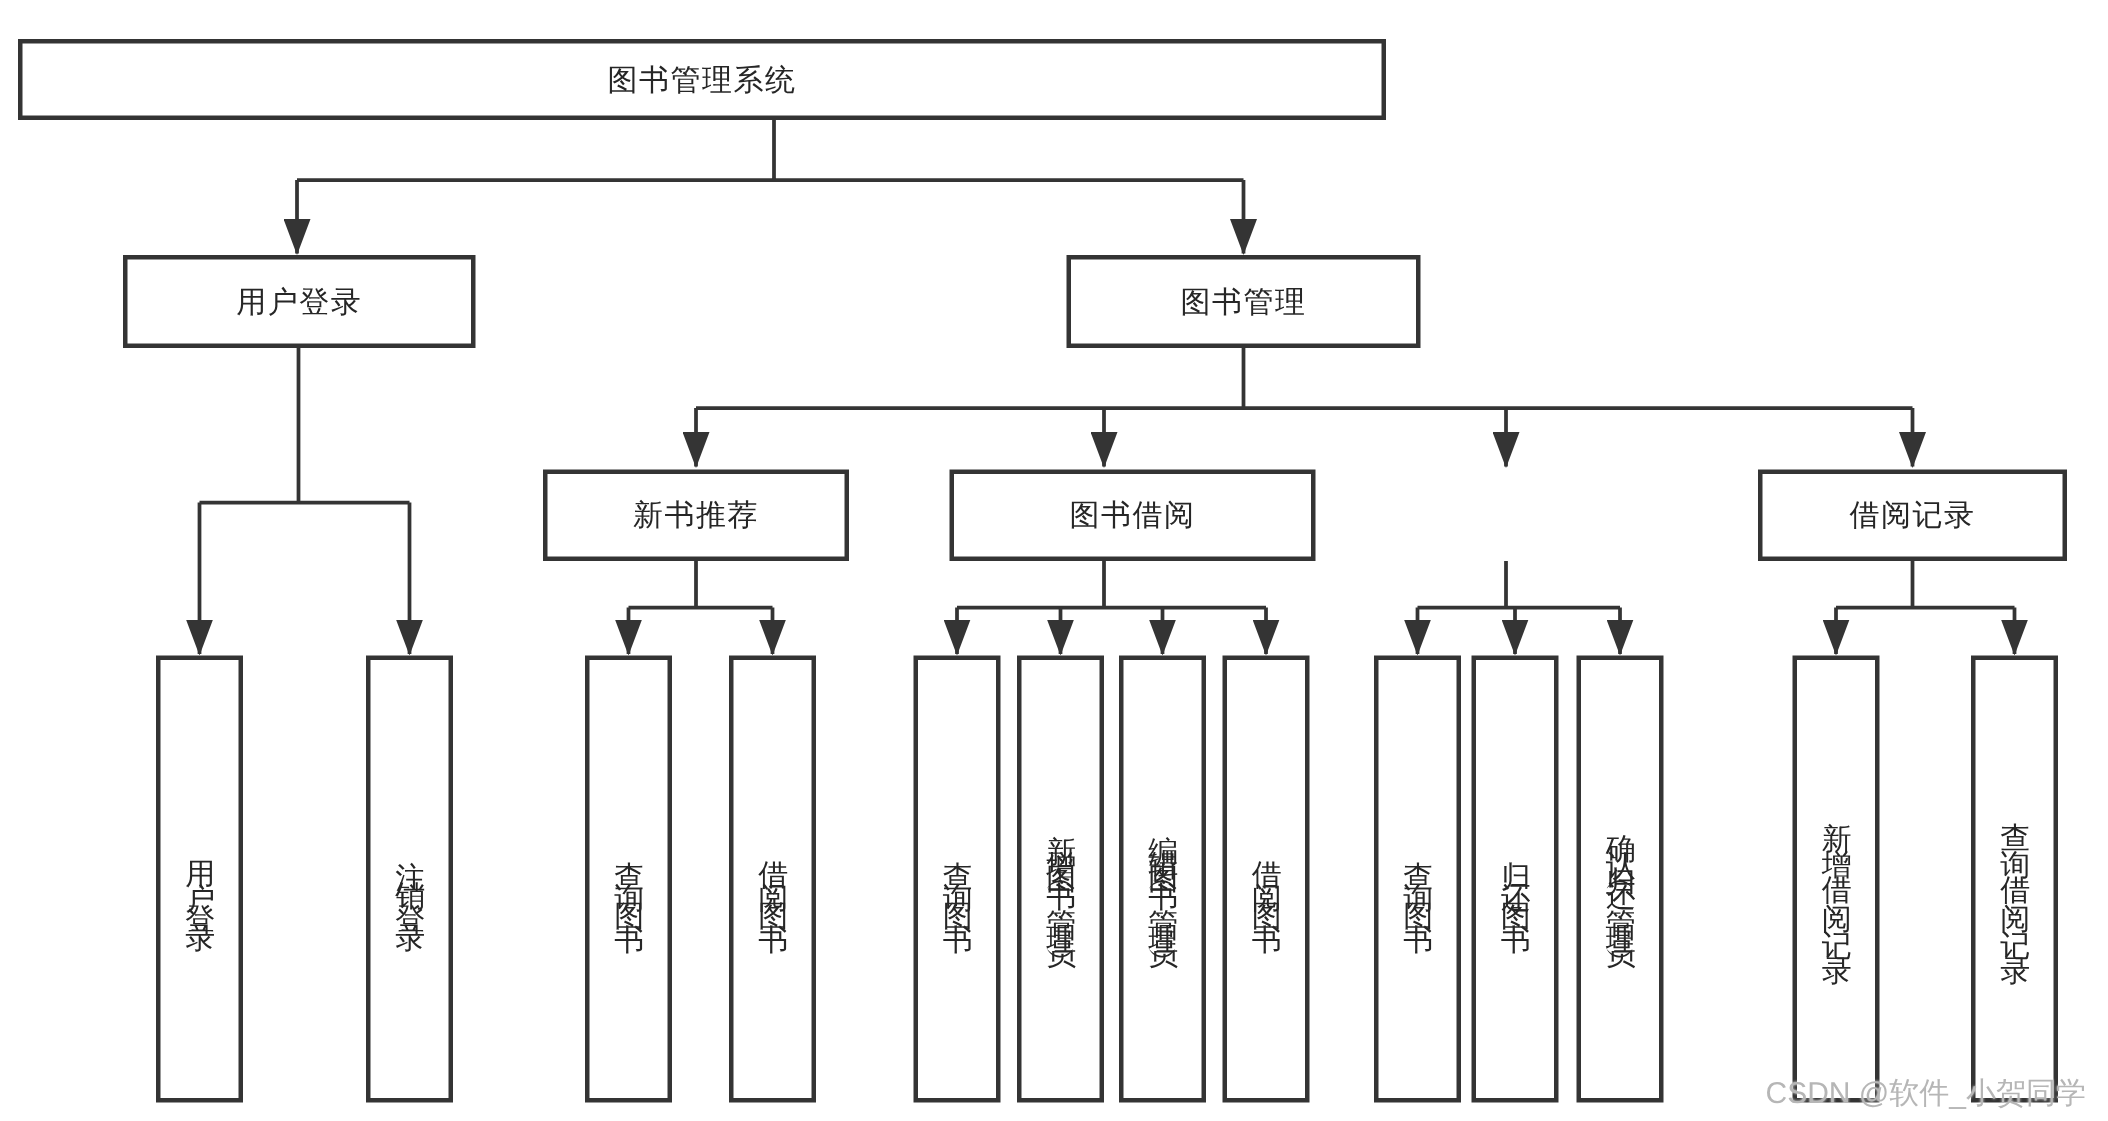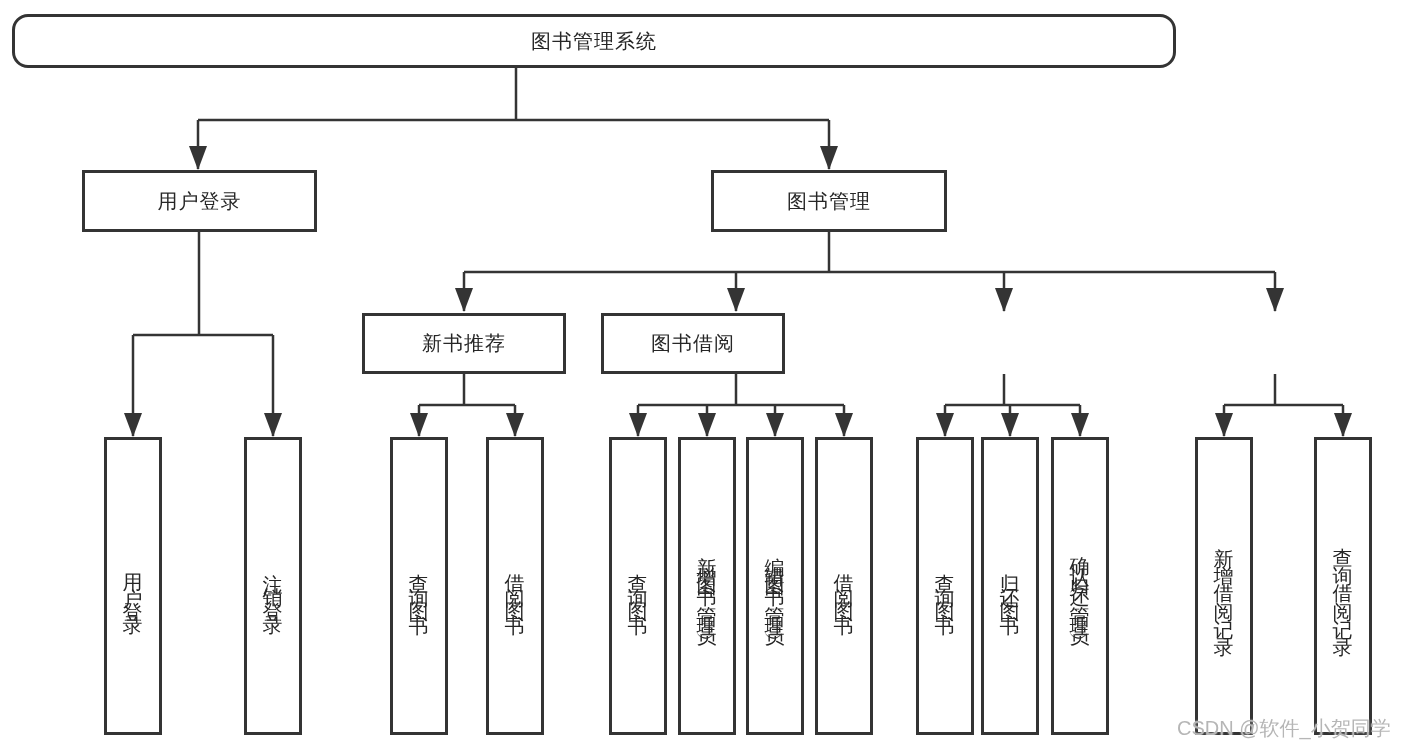--- a/index.html
+++ b/index.html
@@ -4,21 +4,21 @@
 <style>
   html,body{margin:0;padding:0;background:#ffffff;}
   body{width:1405px;height:747px;overflow:hidden;
        font-family:"Liberation Sans",sans-serif;color:#232323;}
   .stage{position:relative;width:1405px;height:747px;background:#ffffff;}
   .wires{position:absolute;left:0;top:0;z-index:1;}
   .box{position:absolute;background:#ffffff;border:3px solid #343434;
        box-sizing:border-box;display:flex;align-items:center;justify-content:center;
        z-index:2;}
   .hlabel{font-size:20px;letter-spacing:1px;color:#262626;white-space:nowrap;}
-  .root{left:12px;top:14px;width:1164px;height:54px;border-radius:16px;}
+  .root{left:12px;top:26px;width:912px;height:54px;}
   .lvl2{top:170px;height:62px;}
   .lvl3{top:313px;height:61px;}
   .leaf{top:437px;height:298px;width:58px;}
   .vtext{writing-mode:vertical-rl;text-orientation:mixed;
          font-size:20px;color:#262626;line-height:1;}
   .s4{letter-spacing:14px;}
   .s6{letter-spacing:18px;}
   .s9{letter-spacing:10px;}
   .watermark{position:absolute;left:1152px;top:715px;z-index:3;
              font-size:20px;color:#b6b6b6;white-space:nowrap;
@@ -79,22 +79,25 @@
   <div class="box lvl2" style="left:82px;width:235px;">
     <span class="hlabel">用户登录</span>
   </div>
   <div class="box lvl2" style="left:711px;width:236px;">
     <span class="hlabel">图书管理</span>
   </div>
 
   <div class="box lvl3" style="left:362px;width:204px;">
     <span class="hlabel">新书推荐</span>
   </div>
-  <div class="box lvl3" style="left:601px;width:184px;">
+  <div class="box lvl3" style="left:633px;width:244px;">
     <span class="hlabel">图书借阅</span>
+  </div>
+  <div class="box lvl3" style="left:1172px;width:206px;">
+    <span class="hlabel">借阅记录</span>
   </div>
 
   <div class="box leaf" style="left:104px;">
     <span class="vtext s4">用户登录</span>
   </div>
   <div class="box leaf" style="left:244px;">
     <span class="vtext s4">注销登录</span>
   </div>
 
   <div class="box leaf" style="left:390px;">

